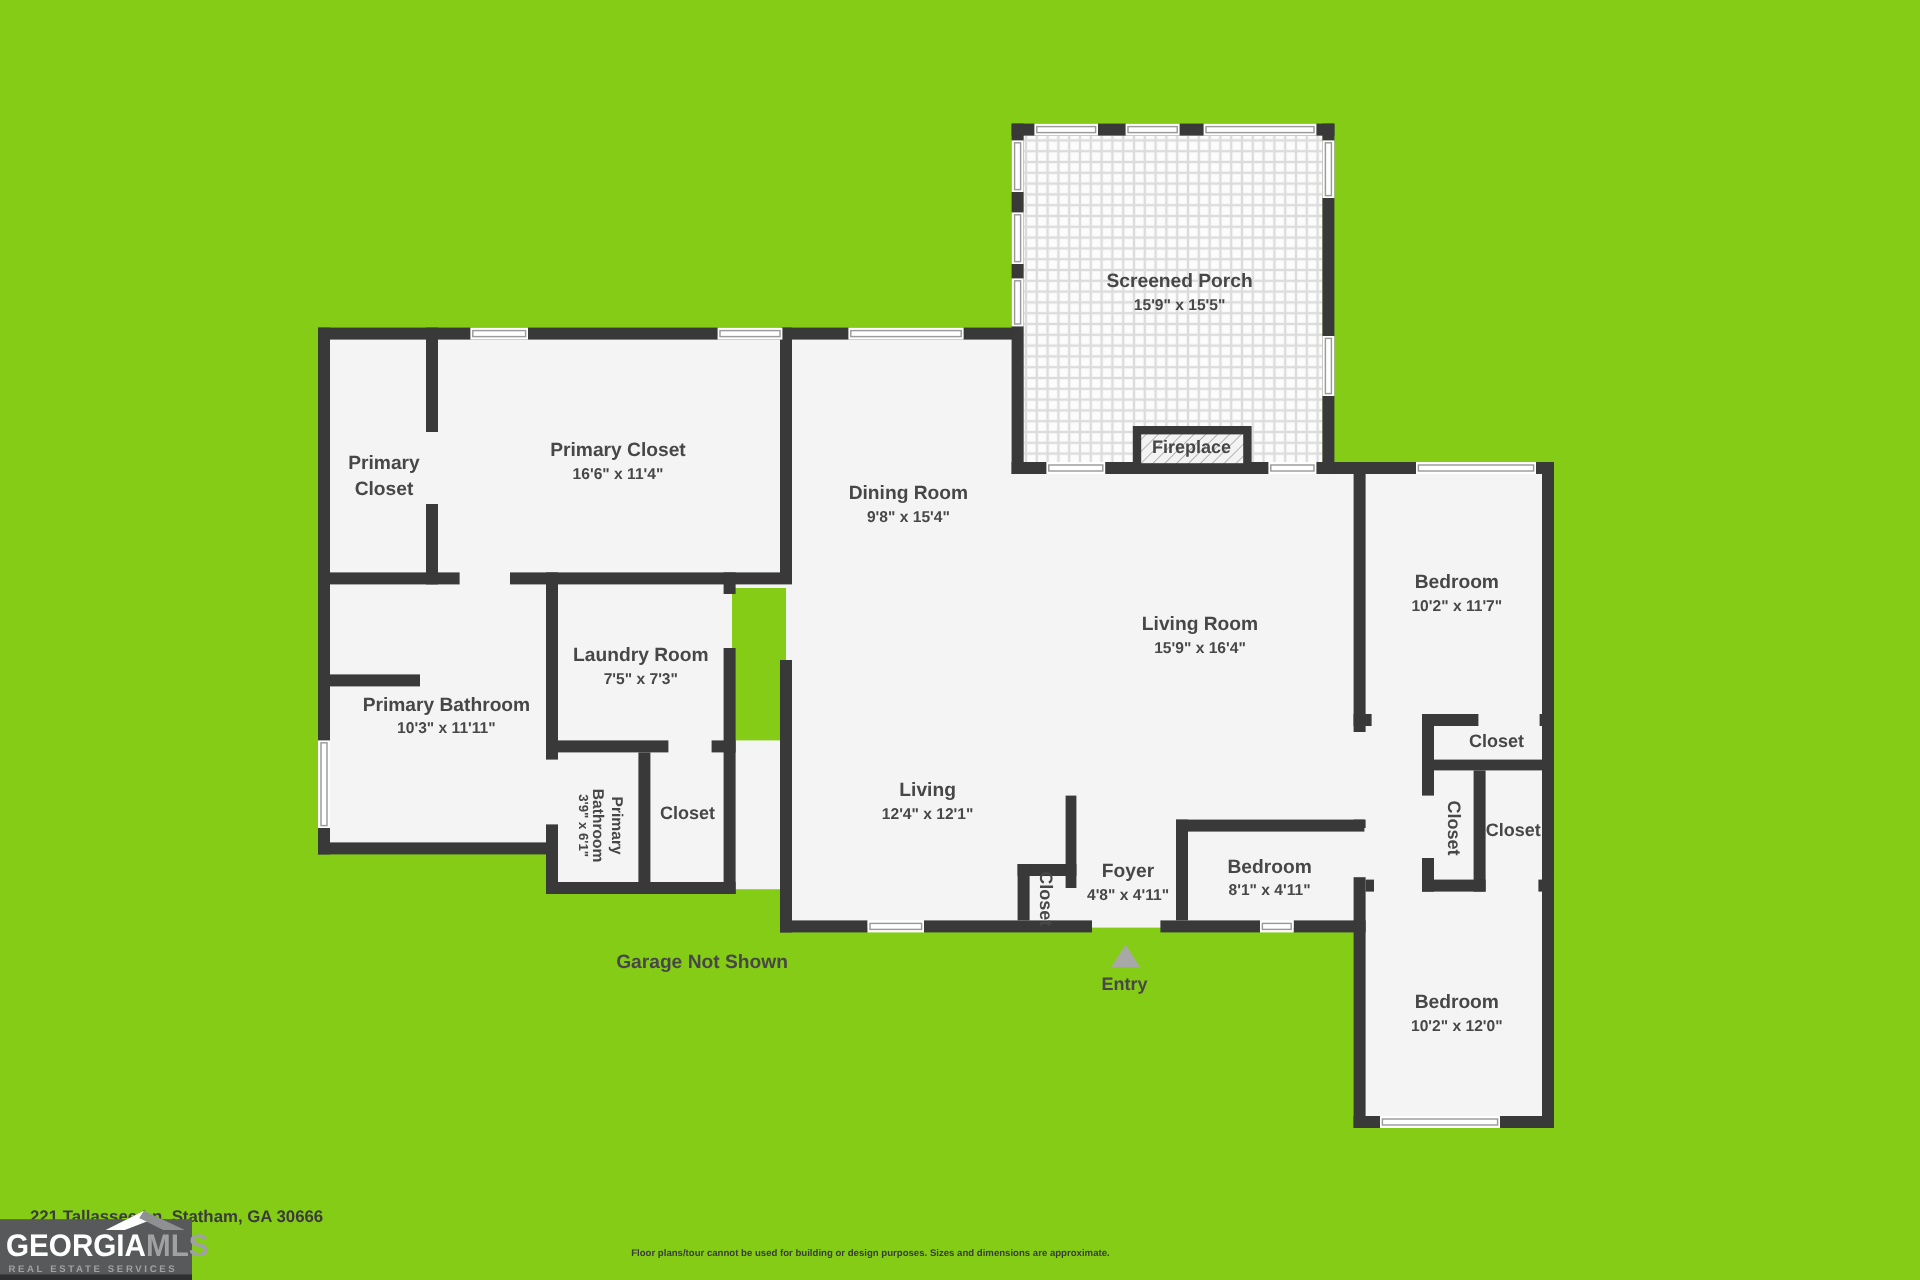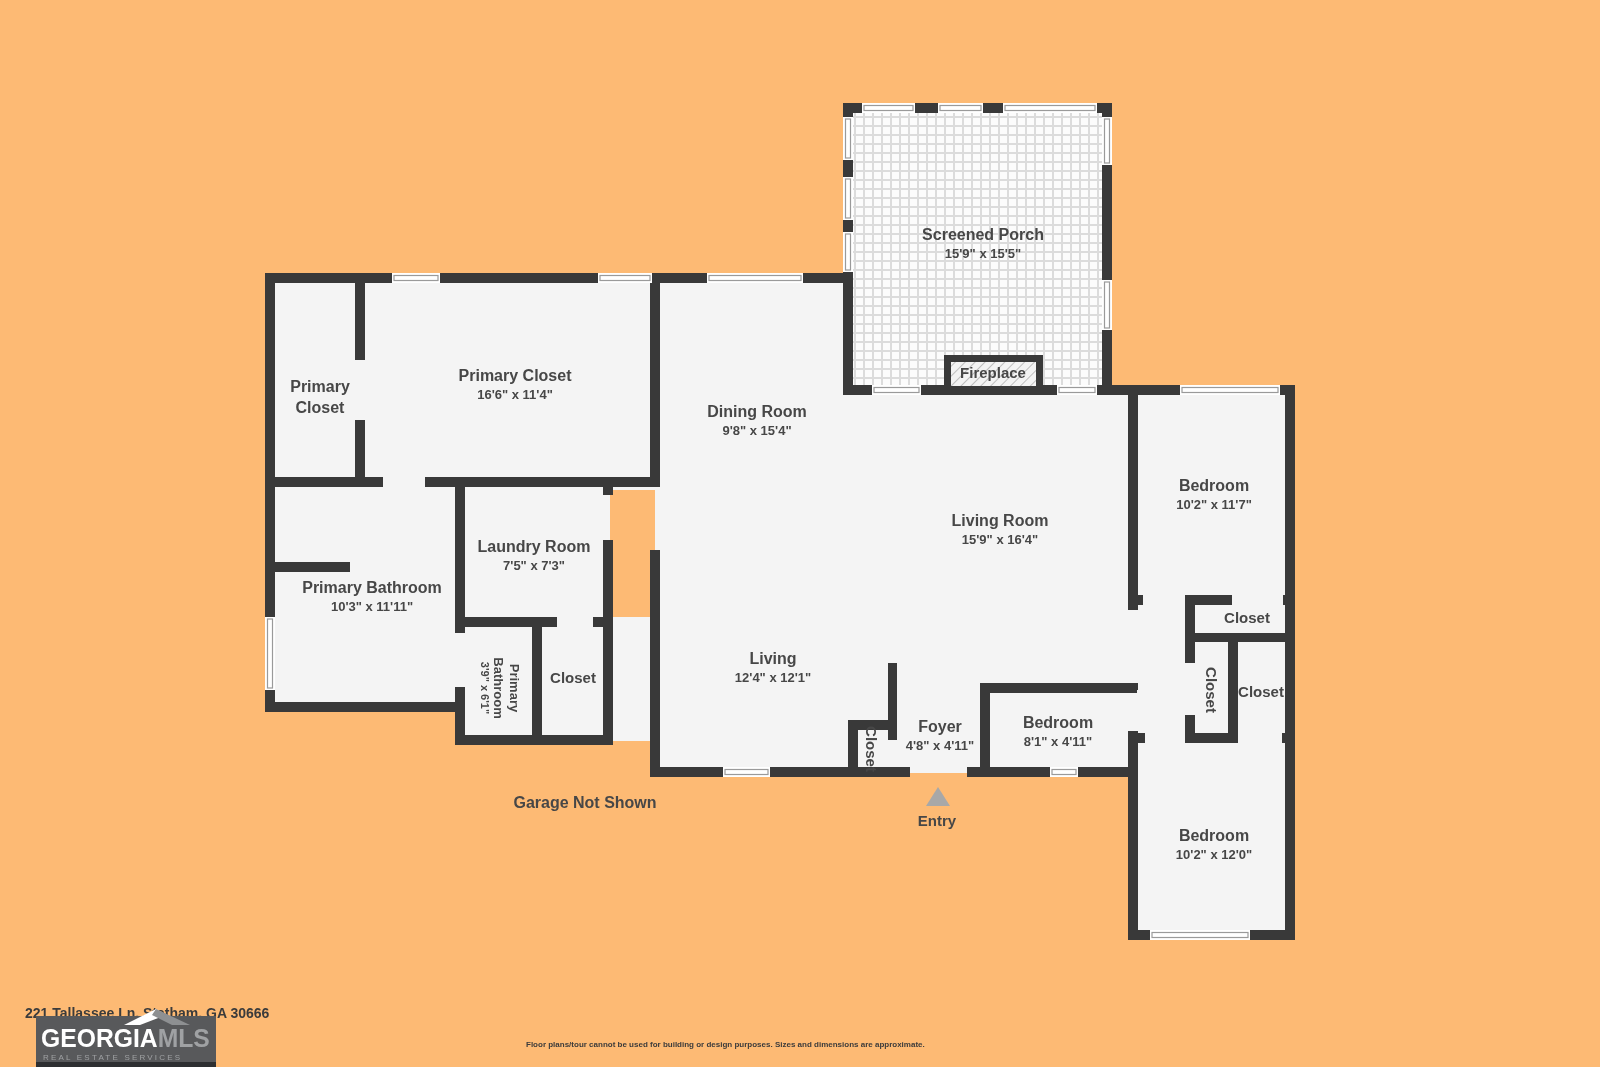--- a/index.html
+++ b/index.html
@@ -1,41 +1,41 @@
 <!DOCTYPE html>
 <html><head>
 <meta charset="utf-8">
 <style>
   html,body{margin:0;padding:0;background:#fff;}
-  .canvas{position:relative;width:1600px;height:1067px;background:#fdba74;overflow:hidden;
+  .canvas{position:relative;width:1600px;height:1067px;background:#84cc16;overflow:hidden;
           font-family:"Liberation Sans",sans-serif;}
   .plan-svg{position:absolute;left:0;top:0;}
   .lbl{position:absolute;transform:translate(-50%,-50%);text-align:center;color:#474747;
        line-height:1.3;white-space:nowrap;z-index:5;}
   .lbl .nm{font-weight:bold;font-size:16px;}
   .lbl .dm{font-weight:bold;font-size:13px;}
   .lbl.sm .nm{font-size:15px;}
   .lbl.wrap{white-space:normal;width:92px;text-align:center;}
   .lbl.rot{transform:translate(-50%,-50%) rotate(90deg);}
   .lbl.tiny{white-space:normal;width:70px;line-height:1.2;}
   .lbl.tiny .nm{font-size:13px;}
   .lbl.tiny .dm{font-size:11px;white-space:nowrap;}
   .lbl.single .nm{font-size:15px;}
   .garage-note{position:absolute;transform:translate(-50%,-50%);font-weight:bold;font-size:16px;
        color:#474747;white-space:nowrap;z-index:5;margin-top:44px;}
   .address{position:absolute;left:25px;top:1005px;font-size:14px;font-weight:bold;color:#3b3b3b;
        z-index:6;white-space:nowrap;}
   .disclaimer{position:absolute;left:526px;top:1040px;font-size:8px;font-weight:bold;color:#3b3b3b;
        z-index:6;white-space:nowrap;}
-  .logo{position:absolute;left:0;top:1016px;width:180px;height:51px;background:#58595b;z-index:7;
-       overflow:visible;margin-left:36px;}
+  .logo{position:absolute;left:0;top:1016px;width:160px;height:51px;background:#58595b;z-index:7;
+       overflow:visible;}
   .logo .l1{position:absolute;left:5px;top:7px;font-size:26px;font-weight:bold;color:#ffffff;
        letter-spacing:0px;transform:scaleX(.95);transform-origin:left center;white-space:nowrap;}
   .logo .l1 .mls{color:#9fa1a3;}
-  .logo .l2{position:absolute;left:7px;top:37px;font-size:8px;font-weight:normal;letter-spacing:2.2px;
+  .logo .l2{position:absolute;left:7px;top:37px;font-size:8px;font-weight:bold;letter-spacing:2.2px;
        color:#9fa1a3;white-space:nowrap;}
   .logo .strip{position:absolute;left:0;bottom:0;width:100%;height:5px;background:#2d2f31;}
   .logo .roof{position:absolute;left:82px;top:-9px;}
 </style>
 </head>
 <body>
 
 <div class="canvas">
 
   <svg class="plan-svg" width="1600" height="1067" viewBox="0 0 1600 1067">

